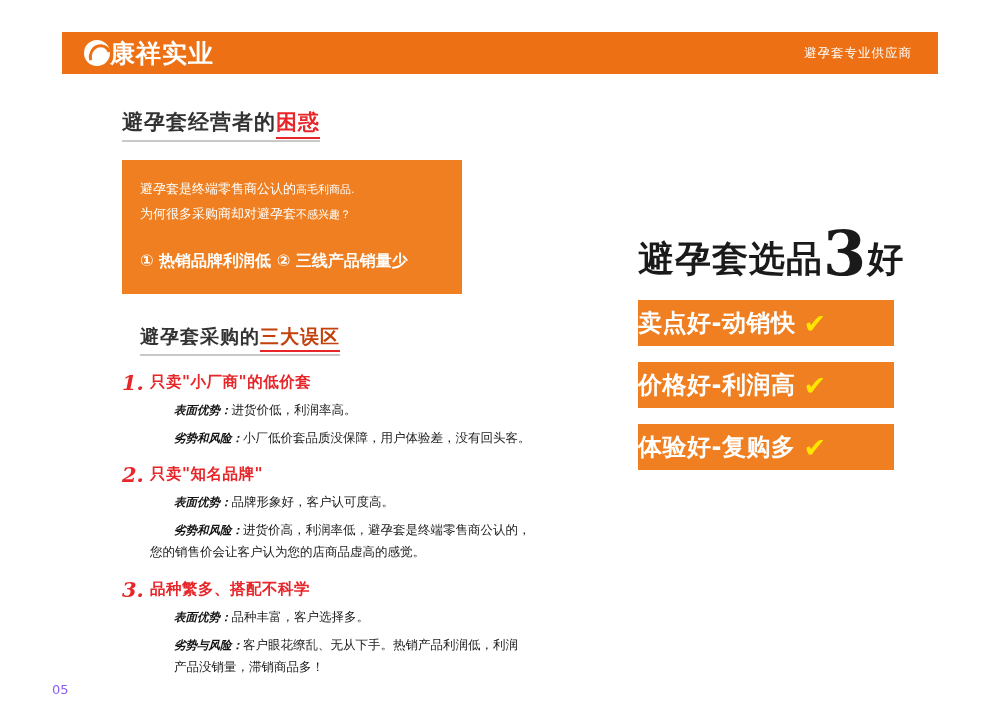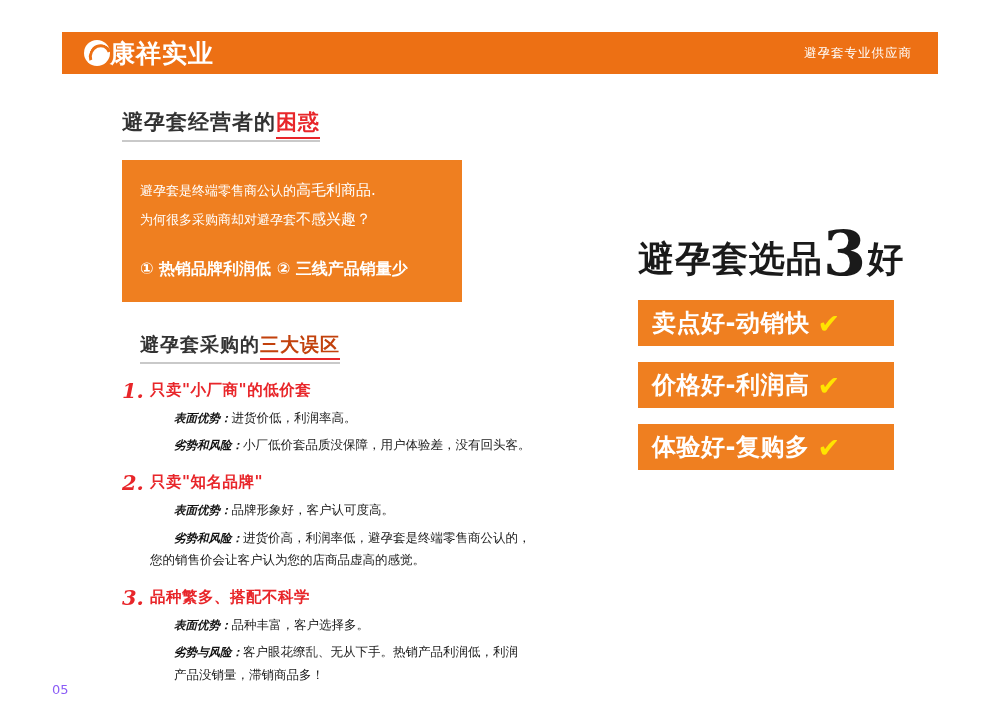--- a/index.html
+++ b/index.html
@@ -57,21 +57,21 @@
   .orange-box{
     margin-top:18px;
     width:340px;
     background:#ef7f20;
     color:#ffffff;
     padding:16px 18px 18px 18px;
     box-sizing:border-box;
     line-height:1.95;
   }
   .ob-line{font-size:13px;}
-  .ob-line .big{font-size:15px;text-align:right;}
+  .ob-line .big{font-size:11px;text-align:right;}
   .ob-line.last{font-size:16px;font-weight:bold;margin-top:18px;}
 
   .title-2{
     margin-top:30px;margin-left:18px;
     font-size:19px;font-weight:bold;color:#333333;letter-spacing:1px;
     display:inline-block;padding-bottom:4px;
     border-bottom:2px solid #c9c9c9;
   }
   .title-2 .hl{color:#c2410c;border-bottom:2px solid #e8262a;padding-bottom:3px;}
 
@@ -103,21 +103,21 @@
   .right-title .three{
     font-size:62px;color:#1a1a1a;font-weight:bold;
     font-family:"DejaVu Serif","Liberation Serif",serif;
     line-height:0.8;position:relative;top:4px;
   }
   .bar{
     margin-top:16px;width:256px;height:46px;
     background:#ef7f20;
     display:flex;align-items:center;
     color:#ffffff;font-size:24px;font-weight:bold;letter-spacing:0.5px;
-    padding-left:14px;box-sizing:border-box;
+    box-sizing:border-box;
   }
   .bar .check{
     color:#ffe400;font-size:27px;font-weight:bold;margin-left:8px;
     line-height:1;
   }
 
   
   .page-num{
     position:absolute;left:52px;top:682px;
     font-size:13px;color:#8b5cf6;

